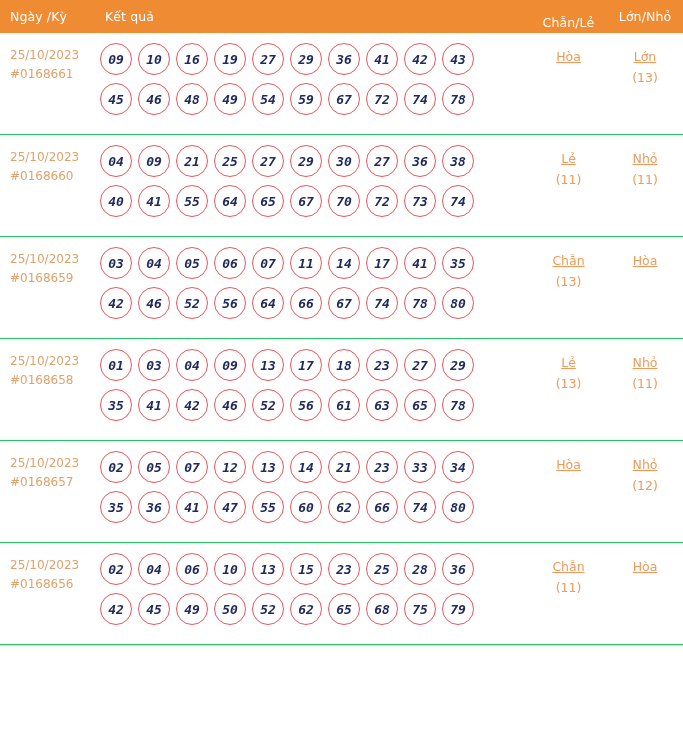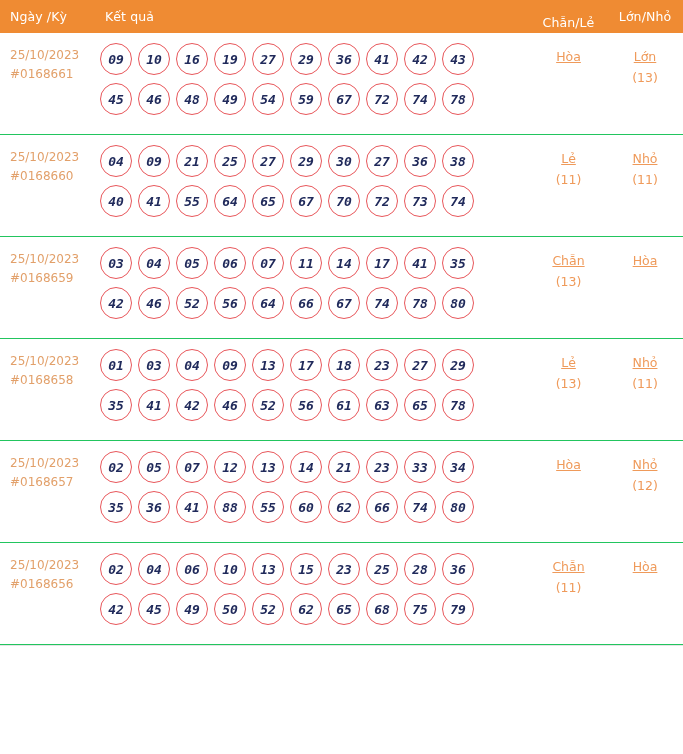--- a/index.html
+++ b/index.html
@@ -292,21 +292,21 @@
             <span class="ball">14</span>
             <span class="ball">21</span>
             <span class="ball">23</span>
             <span class="ball">33</span>
             <span class="ball">34</span>
           </div>
           <div class="num-line">
             <span class="ball">35</span>
             <span class="ball">36</span>
             <span class="ball">41</span>
-            <span class="ball">88</span>
+            <span class="ball">47</span>
             <span class="ball">55</span>
             <span class="ball">60</span>
             <span class="ball">62</span>
             <span class="ball">66</span>
             <span class="ball">74</span>
             <span class="ball">80</span>
           </div>
         </div>
         <div class="cell-parity">
           <span class="tag-label">Hòa</span>

